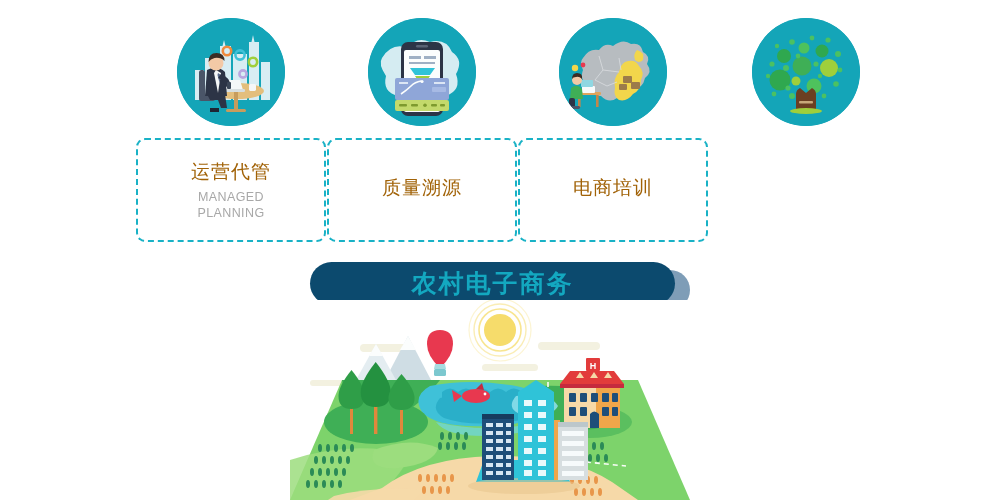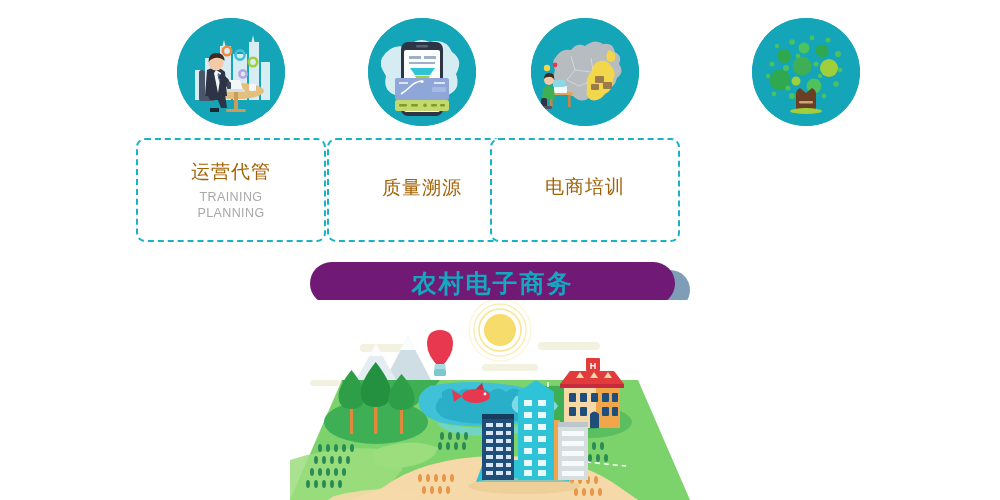--- a/index.html
+++ b/index.html
@@ -9,21 +9,21 @@
     font-family:"Liberation Sans","DejaVu Sans",sans-serif;
     position:relative;
   }
   .stage{position:absolute;left:0;top:0;width:1000px;height:500px;}
 
   
   .columns{position:absolute;left:0;top:0;width:1000px;height:245px;}
   .col{position:absolute;top:0;width:190px;height:245px;}
   .col-0{left:136px;}
   .col-1{left:327px;}
-  .col-2{left:490px;font-family:Liberation Mono, monospace;}
+  .col-2{left:518px;}
   .col-3{left:711px;}
 
   .icon-circle{
     position:absolute;left:50%;top:18px;transform:translateX(-50%);
     width:108px;height:108px;border-radius:50%;
     background:#14A5B8;overflow:hidden;
   }
   .card{
     position:absolute;left:0;top:138px;width:100%;height:104px;
     box-sizing:border-box;
@@ -41,21 +41,21 @@
   }
 
   
   .banner-wrap{position:absolute;left:300px;top:262px;width:400px;height:50px;}
   .banner-shadow{
     position:absolute;left:22px;top:8px;width:368px;height:40px;
     background:#7E9DB7;border-radius:20px;
   }
   .banner{
     position:absolute;left:10px;top:0;width:365px;height:43px;
-    background:#701a75;border-radius:22px;
+    background:#0c4a6e;border-radius:22px;
     display:flex;align-items:center;justify-content:center;
   }
   .banner .title{
     font-size:25px;font-weight:bold;color:#13A8C0;letter-spacing:2px;
   }
   .banner-ticks{position:absolute;left:22px;top:44px;width:368px;height:4px;}
   .banner-ticks i{position:absolute;top:0;width:5px;height:4px;background:#ffffff;}
 
   
   .scene{position:absolute;left:290px;top:300px;width:400px;height:200px;overflow:hidden;}
@@ -113,21 +113,21 @@
           <path d="M44 56 q10 4 9 12 l-5 1 q-1 -7 -7 -9 z" fill="#2C3446"></path>
           <rect x="50" y="64" width="4" height="7" rx="1" fill="#3C4758"></rect>
 
           <circle cx="39" cy="45" r="7.5" fill="#F3C9A6"></circle>
           <path d="M31.5 44 q0 -9 8 -9 q8 0 8 8 q-4 -4 -10 -3 q-4 1 -6 4 z" fill="#3B2C23"></path>
         </svg>
       </div>
       <div class="card">
         <div class="cn">运营代管</div>
         <div class="en">
-          <div>TRAINING</div>
+          <div>MANAGED</div>
           <div>PLANNING</div>
         </div>
       </div>
     </div>
 
     <div class="col col-1">
       <div class="icon-circle">
         <svg width="108" height="108" viewBox="0 0 108 108">
           <circle cx="54" cy="54" r="54" fill="#14A5B8"></circle>
 

